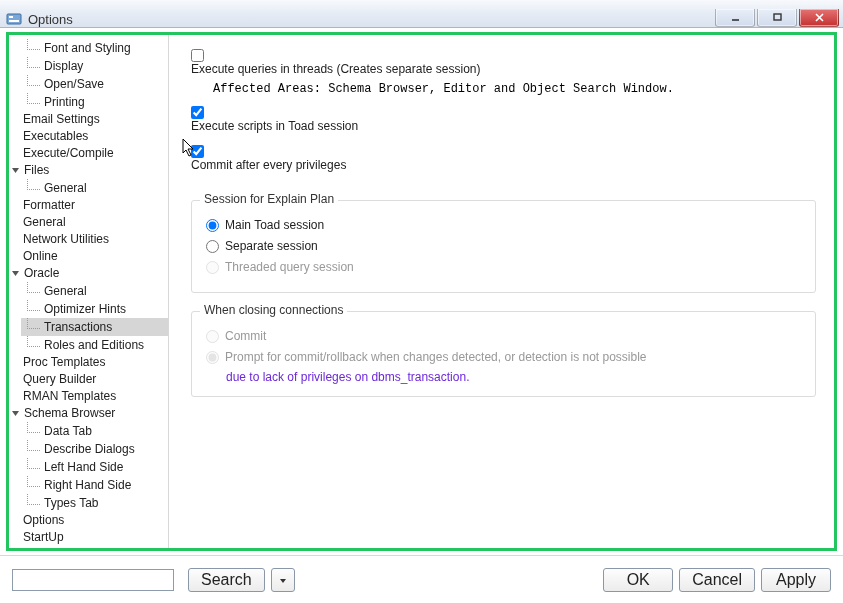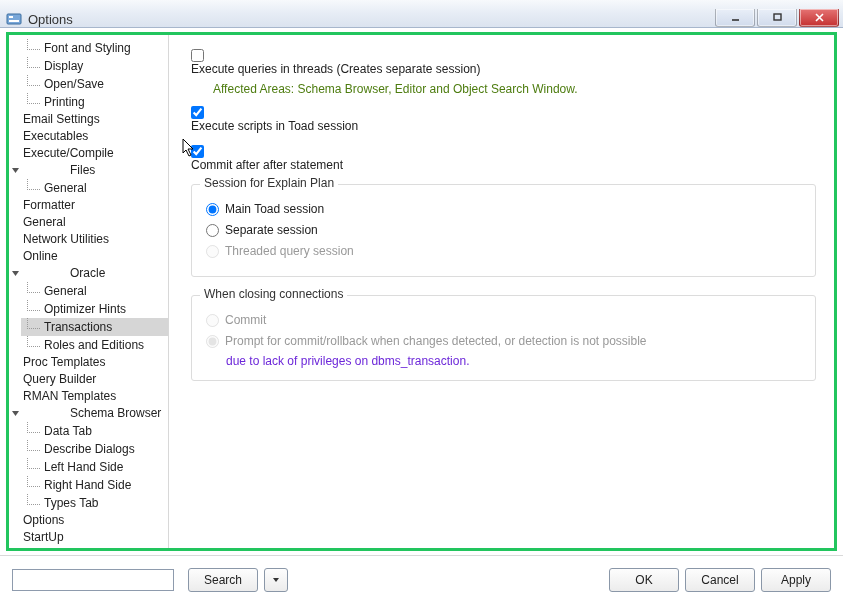--- a/index.html
+++ b/index.html
@@ -70,45 +70,45 @@
   .tree-panel::-webkit-scrollbar-thumb { background: #cdcdcd; border:1px solid #aaa; border-radius:2px; }
   .tree-item { white-space: nowrap; color: #222; padding: 0 2px; cursor: default; }
   .tree-item.selected { background: #d6d6d6; }
   .tree-children .tree-item::before {
     content: ""; display: inline-block; width: 12px; height: 10px;
     border-left: 1px dotted #9a9a9a;
     border-bottom: 1px dotted #9a9a9a;
     margin-right: 4px; margin-left: 4px;
     vertical-align: 2px;
   }
-  .tree-parent { display: flex; align-items: center; gap: 46px; }
+  .tree-parent { display: flex; align-items: center; }
   .tree-toggle {
     width: 9px; height: 9px;
     display: inline-flex; align-items: center; justify-content: center;
     margin-right: 4px;
     margin-left: -10px;
     color: #555;
   }
   .tree-toggle svg { width: 9px; height: 9px; fill: #555; }
 
   
   .right-panel {
     flex: 1;
     padding: 12px 18px 12px 22px;
     overflow: auto;
     font-size: 12px;
     color: #222;
   }
   .check-row { display: flex; align-items: flex-start; margin-bottom: 6px; flex-direction: column; }
   .check-row input { margin: 2px 6px 0 0; }
-  .sub-text { margin-left: 22px; color: #4d7c0f; margin-top: 2px; margin-bottom: 8px; }
+  .sub-text { margin-left: 22px; color: #000000; margin-top: 2px; margin-bottom: 8px; font-family: Liberation Mono, monospace; }
   .group {
     border: 1px solid #dcdcdc;
     border-radius: 3px;
-    margin-top: 12px;
+    margin-top: 28px;
     padding: 10px 14px 12px 14px;
     position: relative;
   }
   .group-title {
     position: absolute; top: -9px; left: 8px;
     background: #fff; padding: 0 4px;
     color: #333;
   }
   .radio-row { display:flex; align-items: flex-end; margin: 6px 0; }
   .radio-row input { margin: 2px 6px 0 0; }
@@ -134,21 +134,21 @@
     margin-right: 8px;
     background:#fff;
   }
   .btn {
     height: 24px;
     min-width: 70px;
     padding: 0 12px;
     border: 1px solid #8a97a8;
     border-radius: 3px;
     background: linear-gradient(to bottom,#fdfdfd,#ececec);
-    font-size: 12px;
+    font-size: 16px;
     color: #222;
     cursor: default;
     margin-left: 6px;
   }
   .btn.small { min-width: 24px; padding: 0 6px; }
   .spacer { flex: 1; }
 
   
   .cursor {
     position:absolute; left:173px; top:103px; pointer-events:none;
@@ -257,21 +257,21 @@
       </div>
       <div class="sub-text">Affected Areas: Schema Browser, Editor and Object Search Window.</div>
 
       <div class="check-row">
         <input type="checkbox" checked="" style="">
         <span>Execute scripts in Toad session</span>
       </div>
 
       <div class="check-row" style="margin-top:10px;">
         <input type="checkbox" checked="" style="">
-        <span>Commit after after statement</span>
+        <span>Commit after every privileges</span>
       </div>
 
       <div class="group">
         <div class="group-title">Session for Explain Plan</div>
         <label class="radio-row">
           <input type="radio" name="g1" checked="" style="">
           <span>Main Toad session</span>
         </label>
         <label class="radio-row">
           <input type="radio" name="g1" style="">

